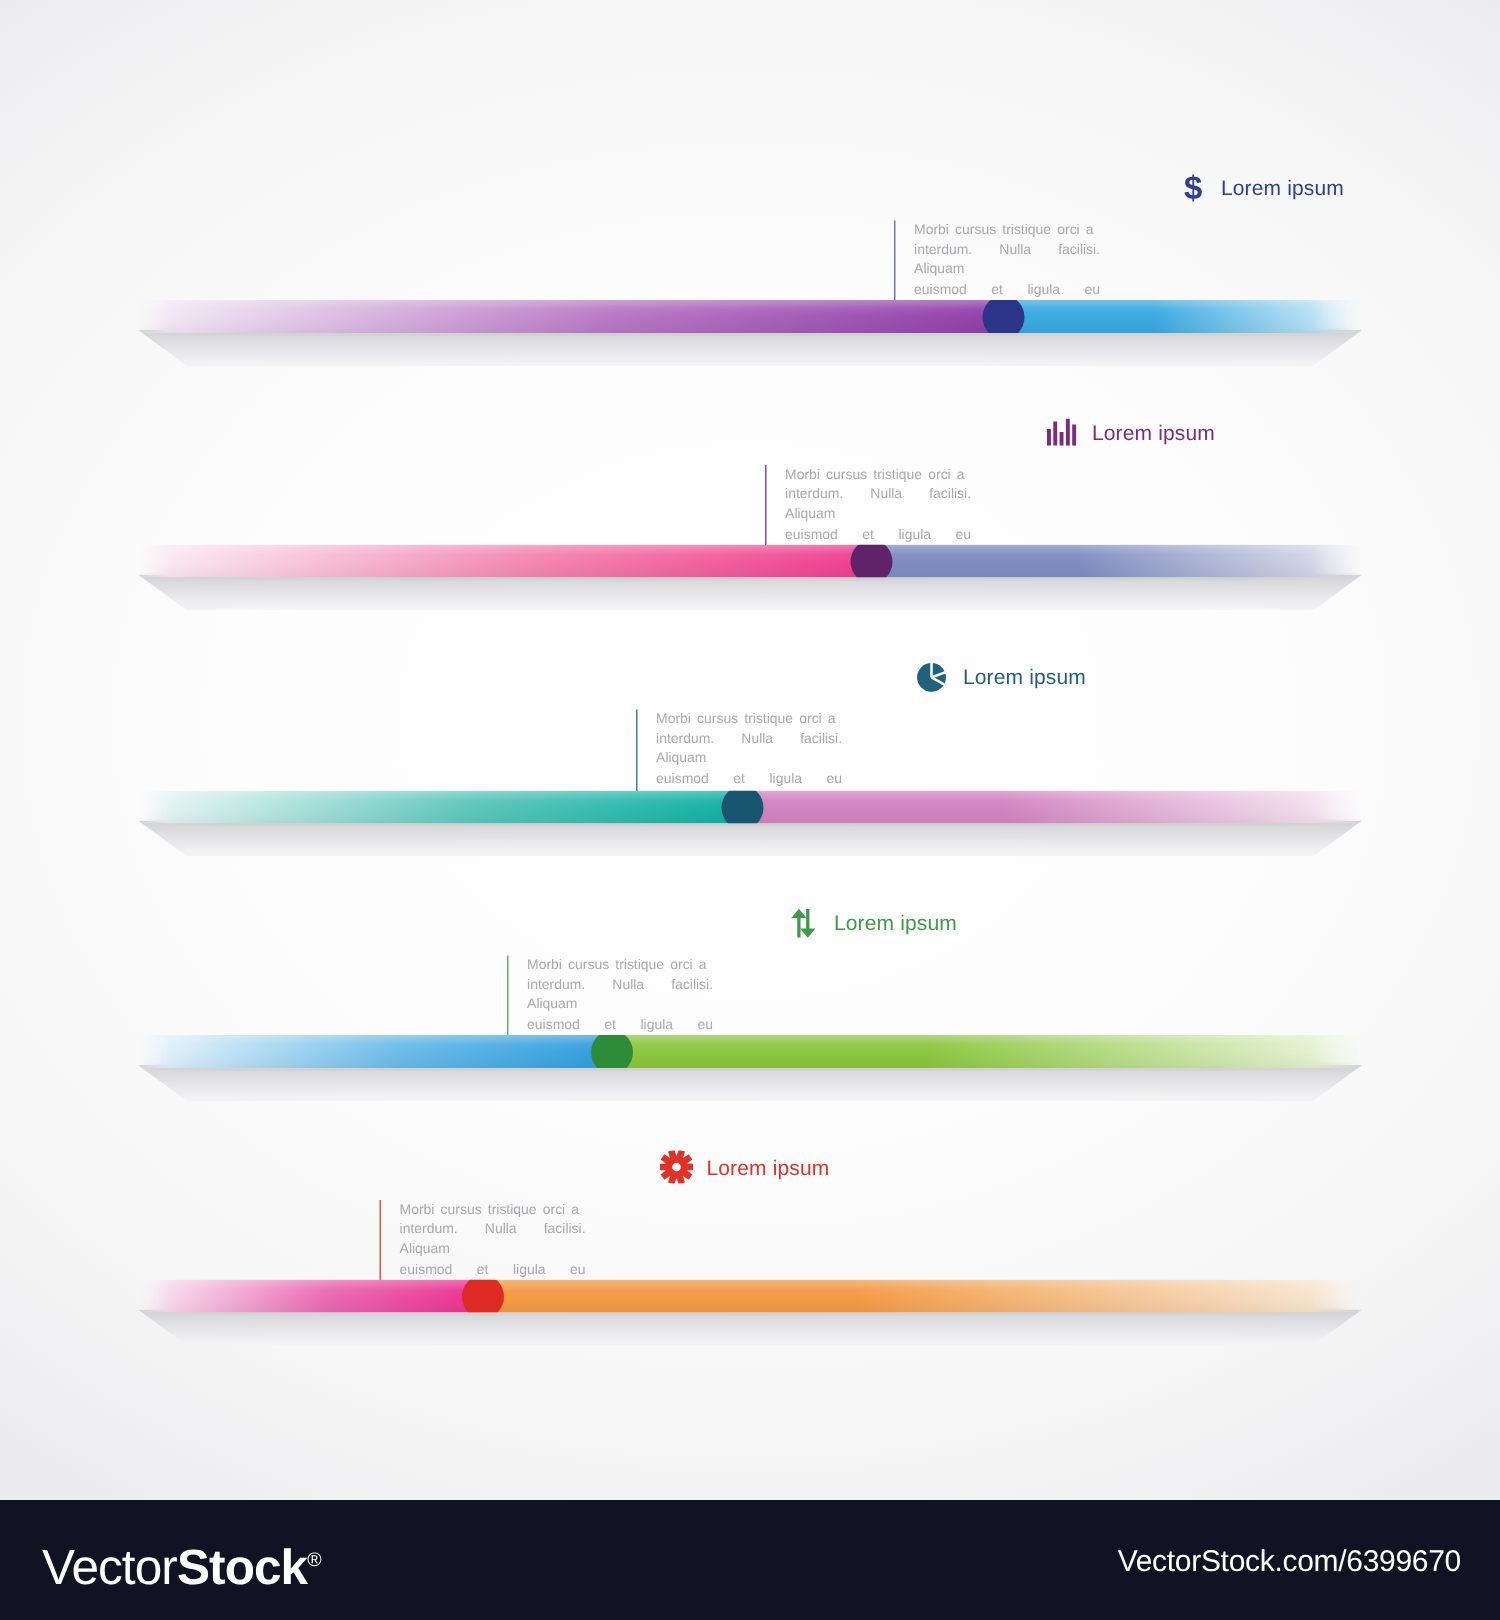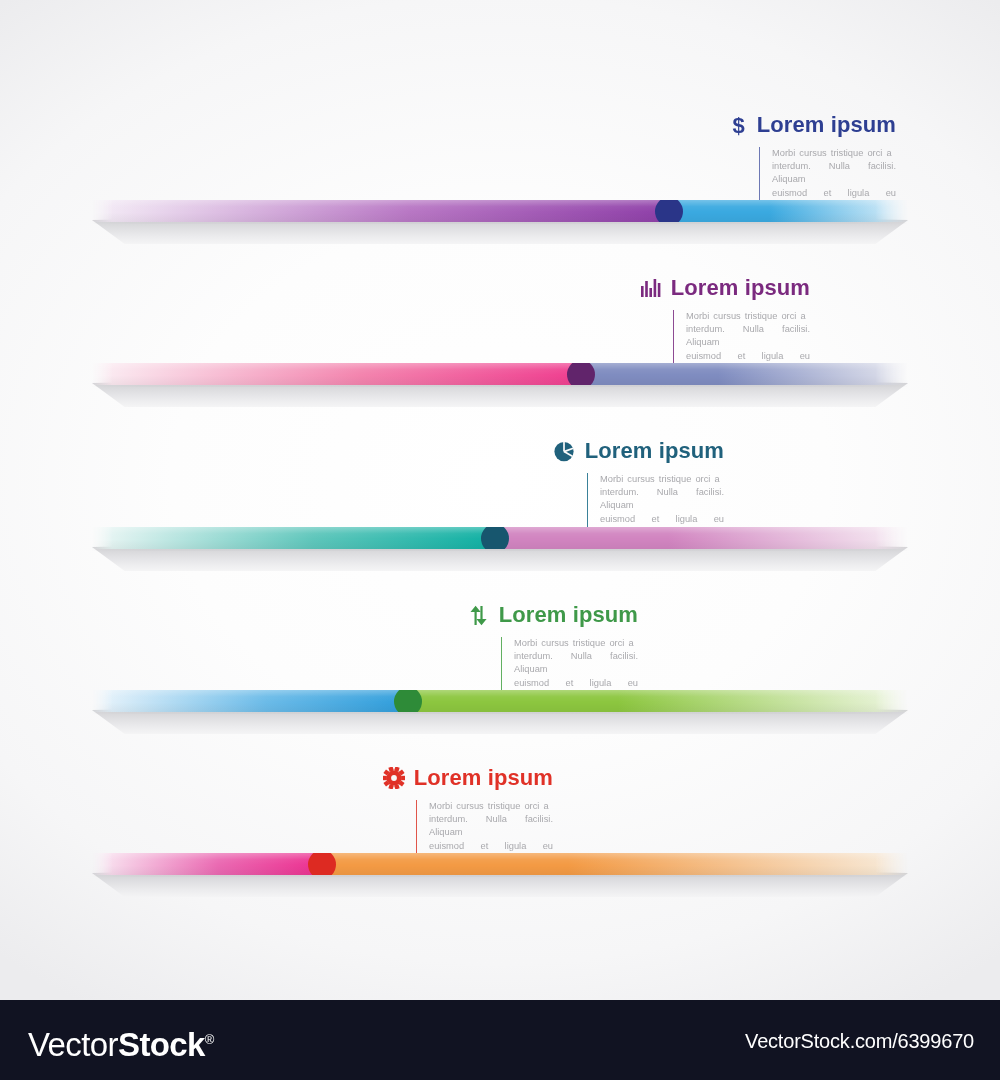--- a/index.html
+++ b/index.html
@@ -50,29 +50,29 @@
     height: 30px;
   }
 
   .head-icon {
     display: block;
     flex: 0 0 auto;
     line-height: 0;
   }
 
   .heading-text {
-    font-size: 22px;
-    font-weight: 700;
+    font-size: 14px;
+    font-weight: 400;
     letter-spacing: 0.1px;
     white-space: nowrap;
   }
 
   .body-wrap {
     display: flex;
-    justify-content: flex-end;
+    justify-content: flex-start;
     margin-top: 7px;
   }
 
   .body-rule {
     width: 1.4px;
     margin-right: 12px;
     flex: 0 0 auto;
   }
 
   .body-text {

